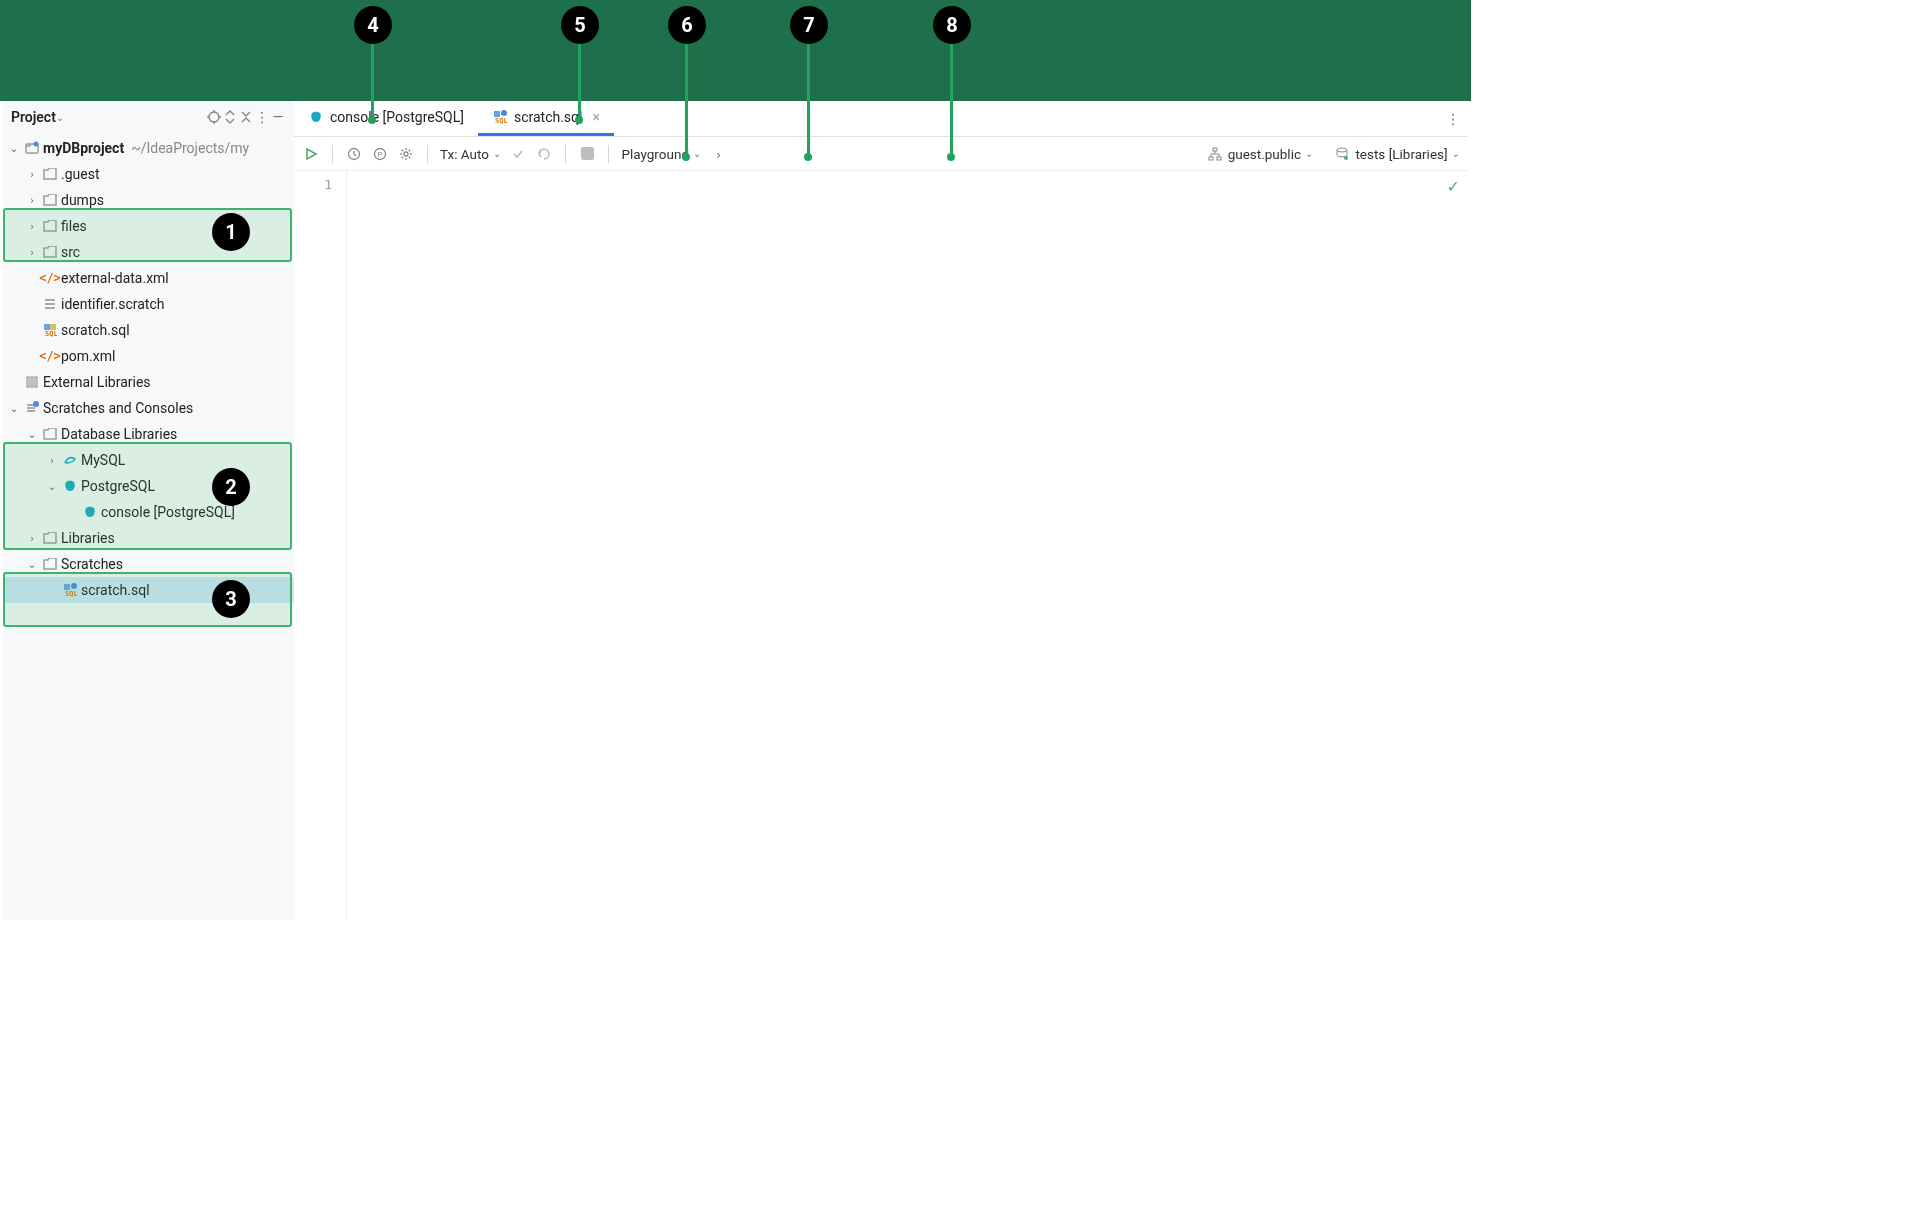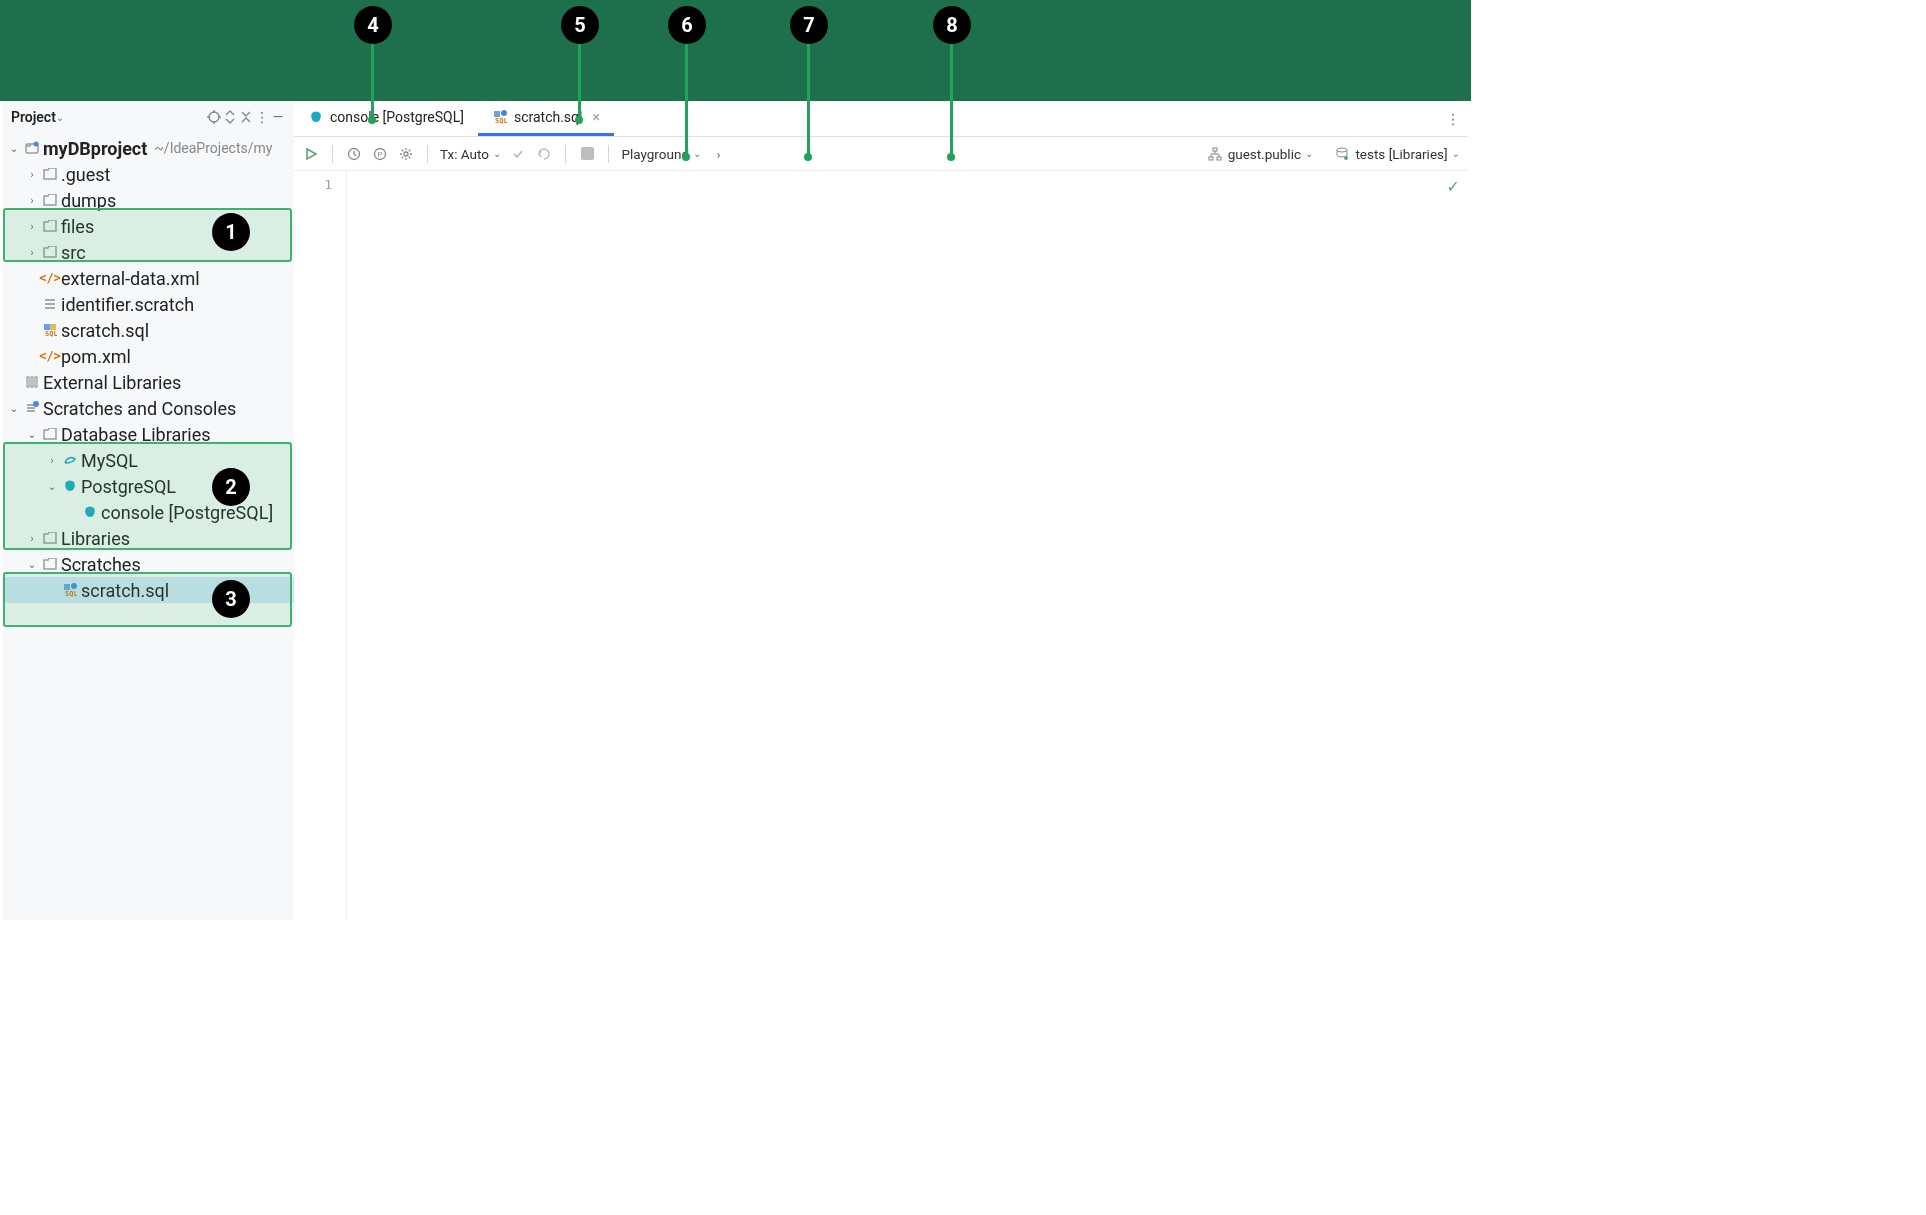--- a/index.html
+++ b/index.html
@@ -87,21 +87,21 @@
     align-items: center;
     height: 26px;
     white-space: nowrap;
     padding-left: 4px;
     gap: 3px;
   }
   .tree-row.sel { background: #cfe6f6; }
   .chev { width: 14px; text-align: center; color: #636363; font-size: 10px; }
   .chev.empty { visibility: hidden; }
   .node-icon { width: 16px; height: 16px; display:inline-flex; align-items:center; justify-content:center; flex-shrink:0; }
-  .node-text { font-size: 18px; }
+  .node-text { font-size: 14px; }
   .node-text.bold { font-weight: 700; }
   .node-path { color: #888; font-size: 14px; margin-left:4px; }
   
   
   .lv0 { padding-left: 4px; }
   .lv1 { padding-left: 22px; }
   .lv2 { padding-left: 42px; }
   .lv3 { padding-left: 62px; }
   
   

